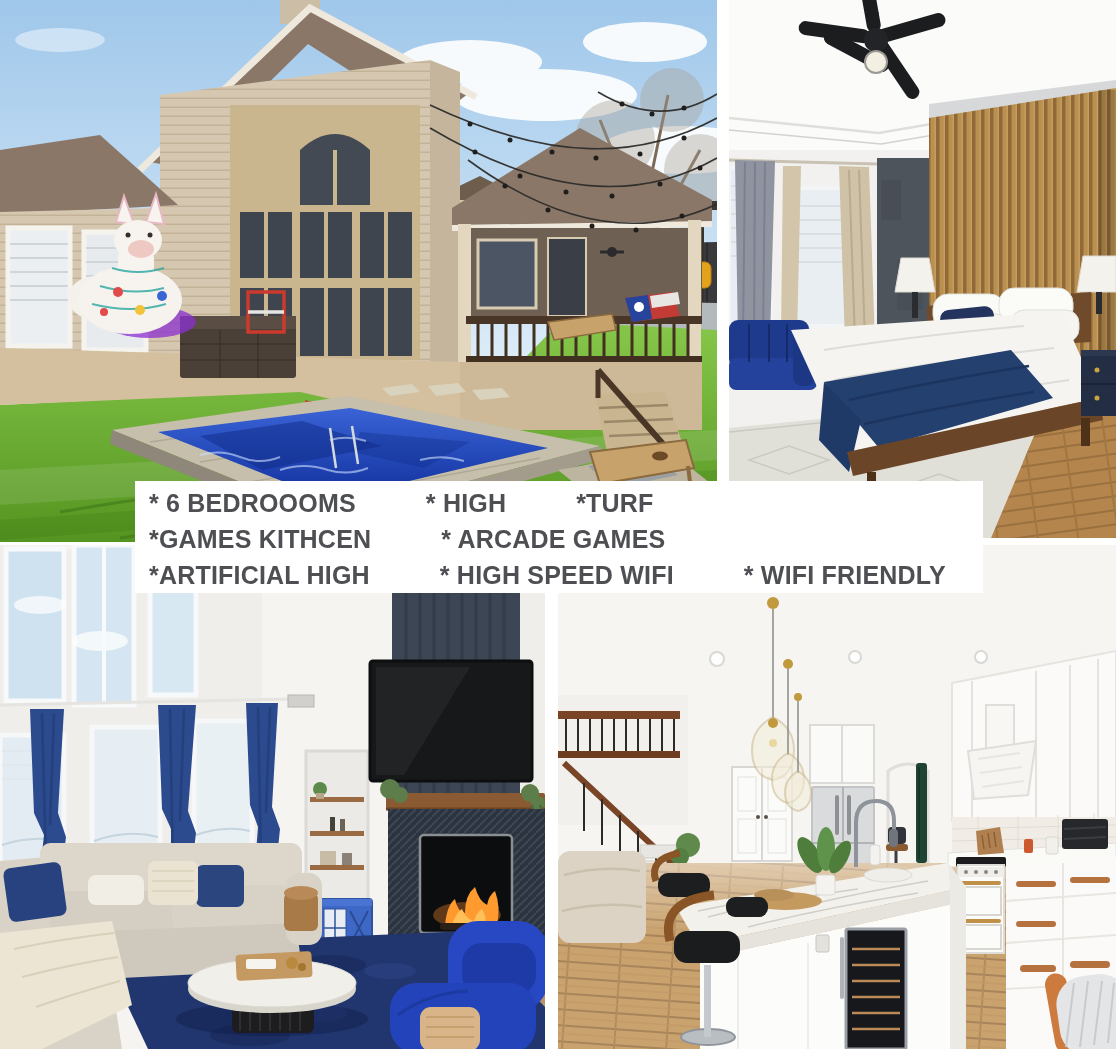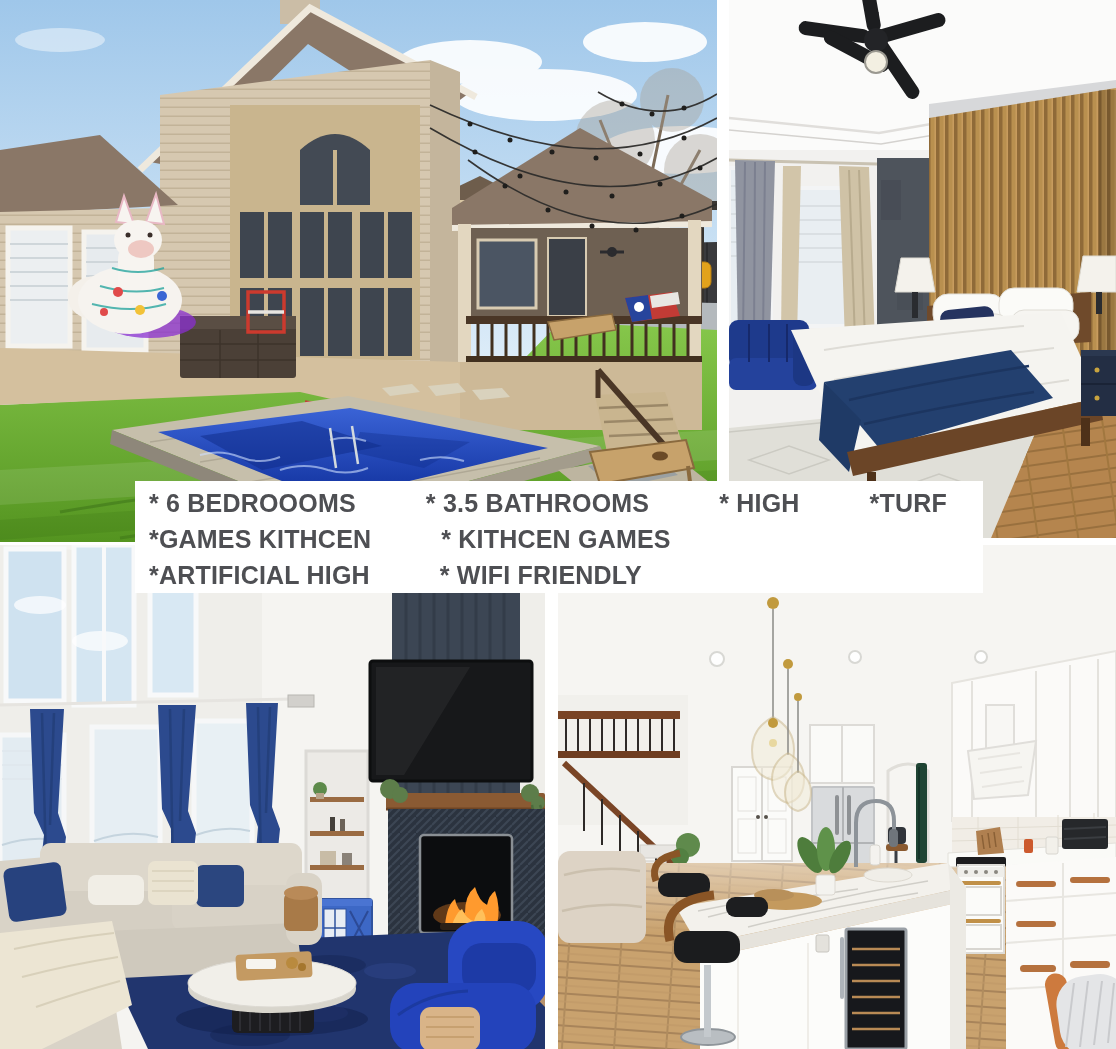--- a/index.html
+++ b/index.html
@@ -956,27 +956,27 @@
             <line x1="544" y1="436" x2="536" y2="500"></line>
             <line x1="556" y1="438" x2="550" y2="498"></line>
           </g>
       </g>
     </svg>
   </div>
 
   <div class="banner">
     <div class="banner-row">
       <span>* 6 BEDROOOMS</span>
-      <span>* 3.5 BATHROOMS</span>
       <span>* HIGH</span>
       <span>*TURF</span>
     </div>
     <div class="banner-row">
       <span>*GAMES KITHCEN</span>
-      <span>* KITHCEN GAMES</span>
+      <span>* ARCADE GAMES</span>
     </div>
     <div class="banner-row">
       <span>*ARTIFICIAL HIGH</span>
+      <span>* HIGH SPEED WIFI</span>
       <span>* WIFI FRIENDLY</span>
     </div>
   </div>
 
 </div>
 
 </body></html>

